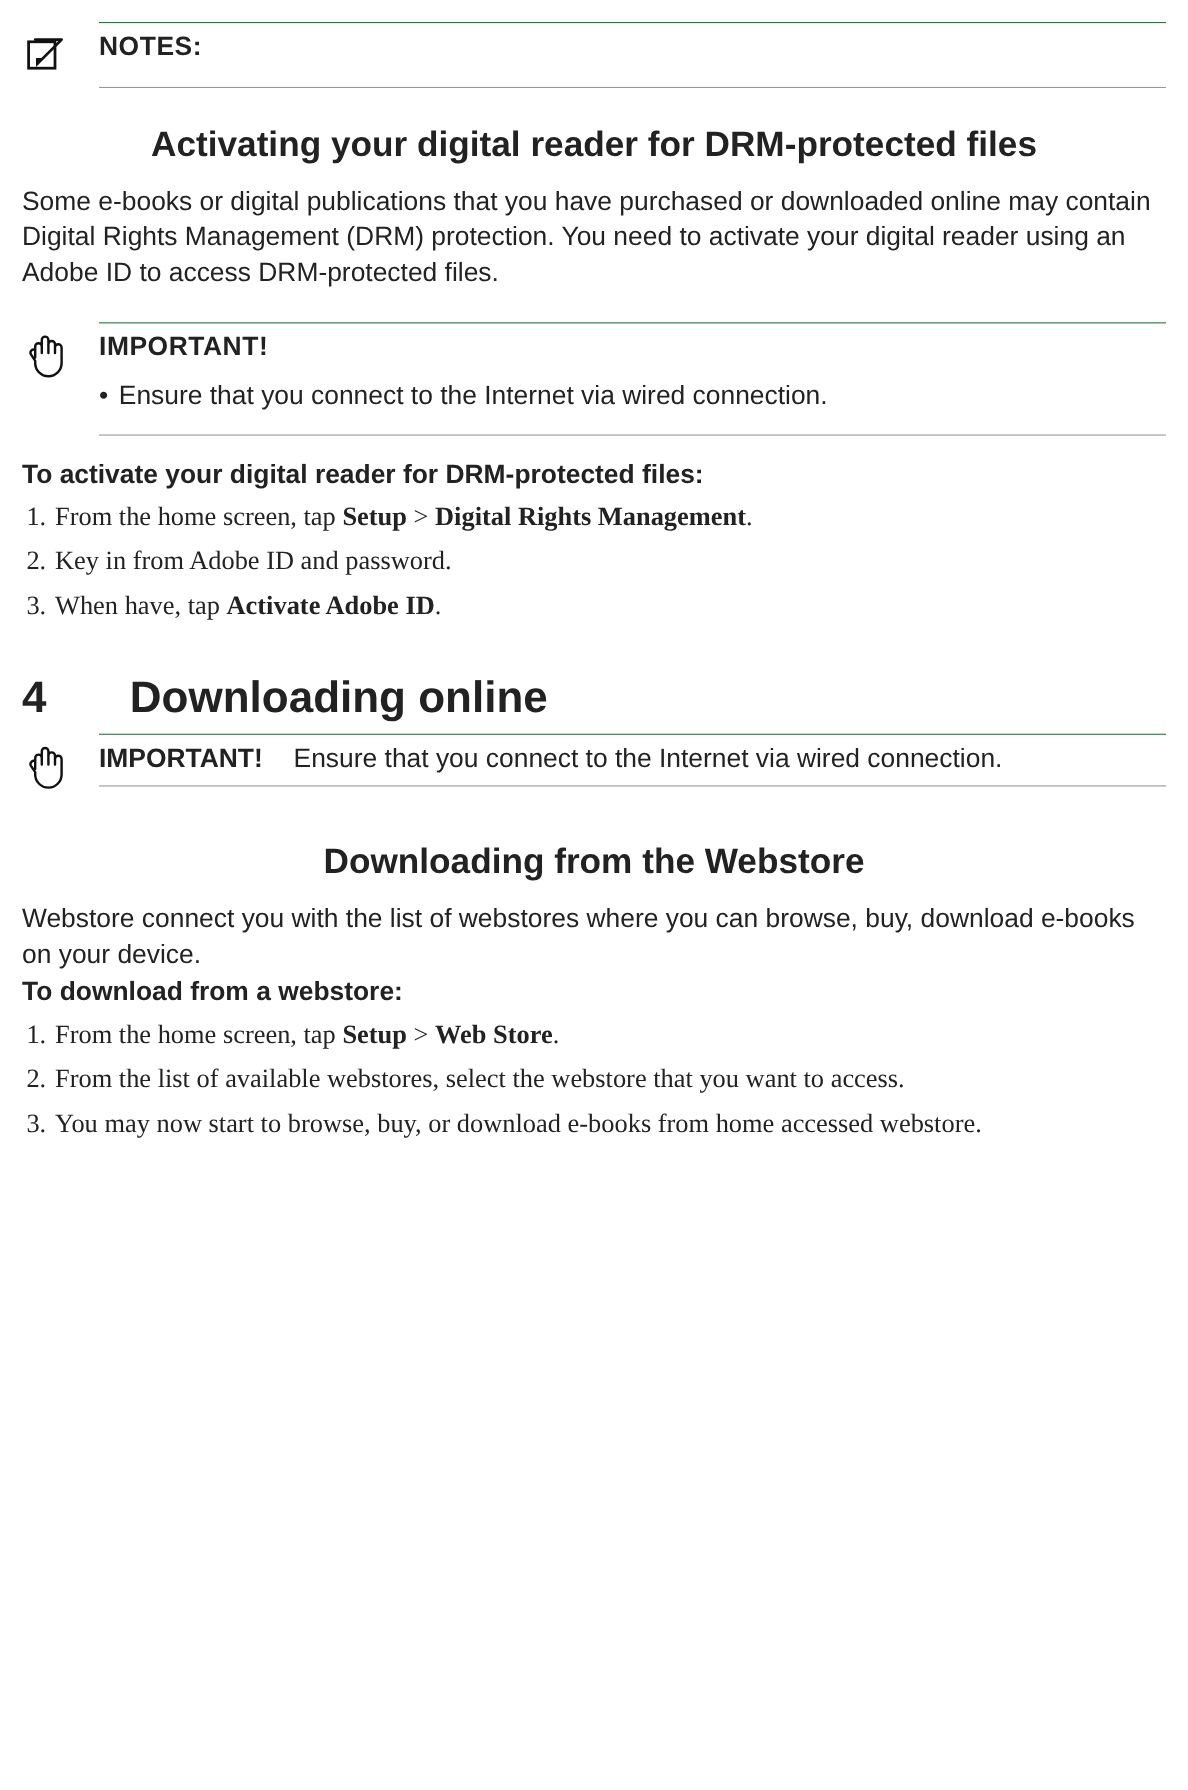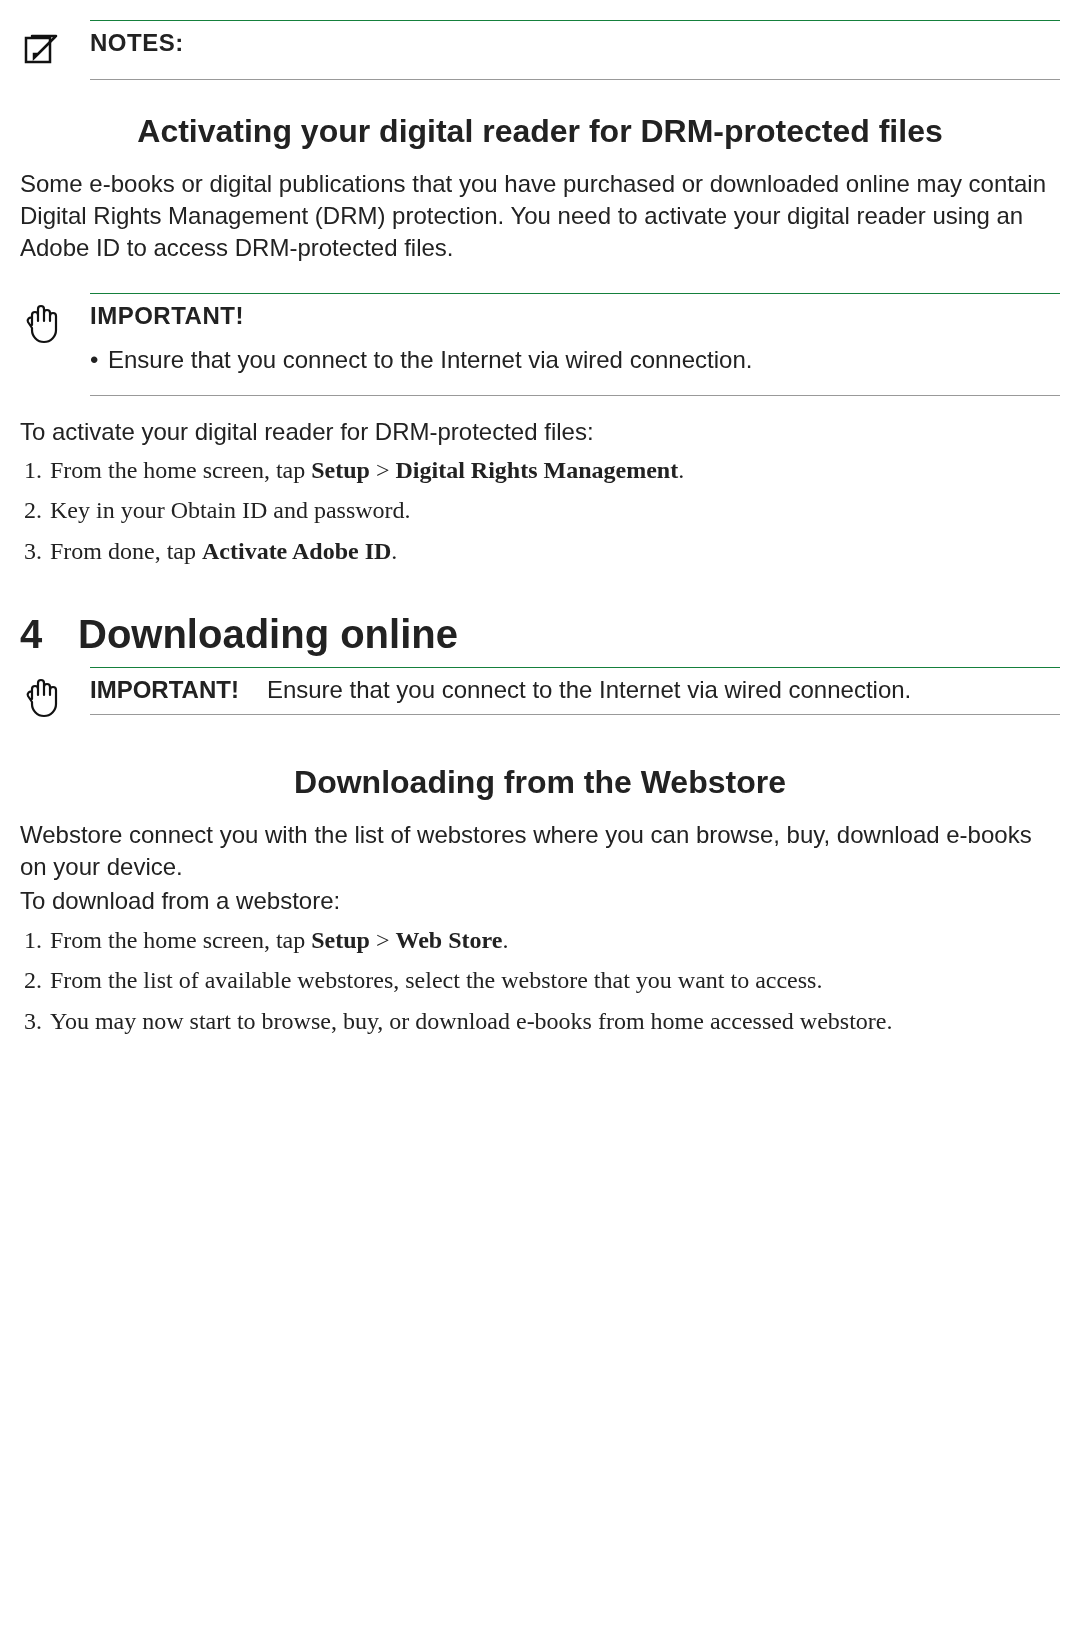--- a/index.html
+++ b/index.html
@@ -61,21 +61,21 @@
   h2 {
     font-size: 32px;
     font-weight: 700;
     margin: 30px 0 14px 0;
     text-align: center;
   }
   .para {
     margin: 0 0 28px 0;
   }
   .steps-title {
-    font-weight: 400;
+    font-weight: 700;
     margin-bottom: 4px;
     margin-top: 16px;
   }
   ol.steps {
     padding-left: 28px;
     margin: 6px 0 24px 0;
     font-family: Liberation Serif, serif;
   }
   ol.steps li {
     padding-left: 2px;
@@ -87,20 +87,21 @@
     margin: 40px 0 6px 0;
   }
   .chapter-num {
     font-size: 40px;
     font-weight: 700;
     width: 58px;
   }
   .chapter-title {
     font-size: 40px;
     font-weight: 700;
+    margin-left: 40px;
   }
   .link {
     text-decoration: underline;
     font-weight: 700;
     cursor: pointer;
   }
   b { font-weight: 700; }
 </style>
 </head>
 <body>
@@ -134,23 +135,23 @@
       <li>Ensure that you connect to the Internet via wired connection.</li>
     </ul>
   </div>
 </div>
 
 <div class="steps-title">To activate your digital reader for DRM-protected files:</div>
 <ol class="steps">
   <li>
     <span>From the home screen, tap </span><b>Setup</b><span> &gt; </span><b>Digital Rights Management</b><span>.</span>
   </li>
-  <li>Key in your Obtain ID and password.</li>
+  <li>Key in from Adobe ID and password.</li>
   <li>
-    <span>From done, tap </span><b>Activate Adobe ID</b><span>.</span>
+    <span>When have, tap </span><b>Activate Adobe ID</b><span>.</span>
   </li>
 </ol>
 
 <div class="chapter">
   <div class="chapter-num">4</div>
   <div class="chapter-title">Downloading online</div>
 </div>
 
 <div class="callout">
   <div class="callout-icon">

